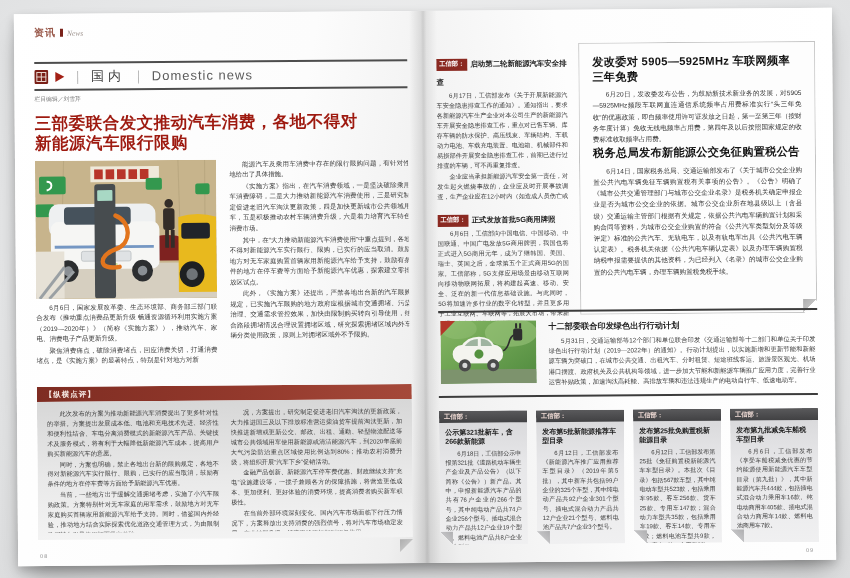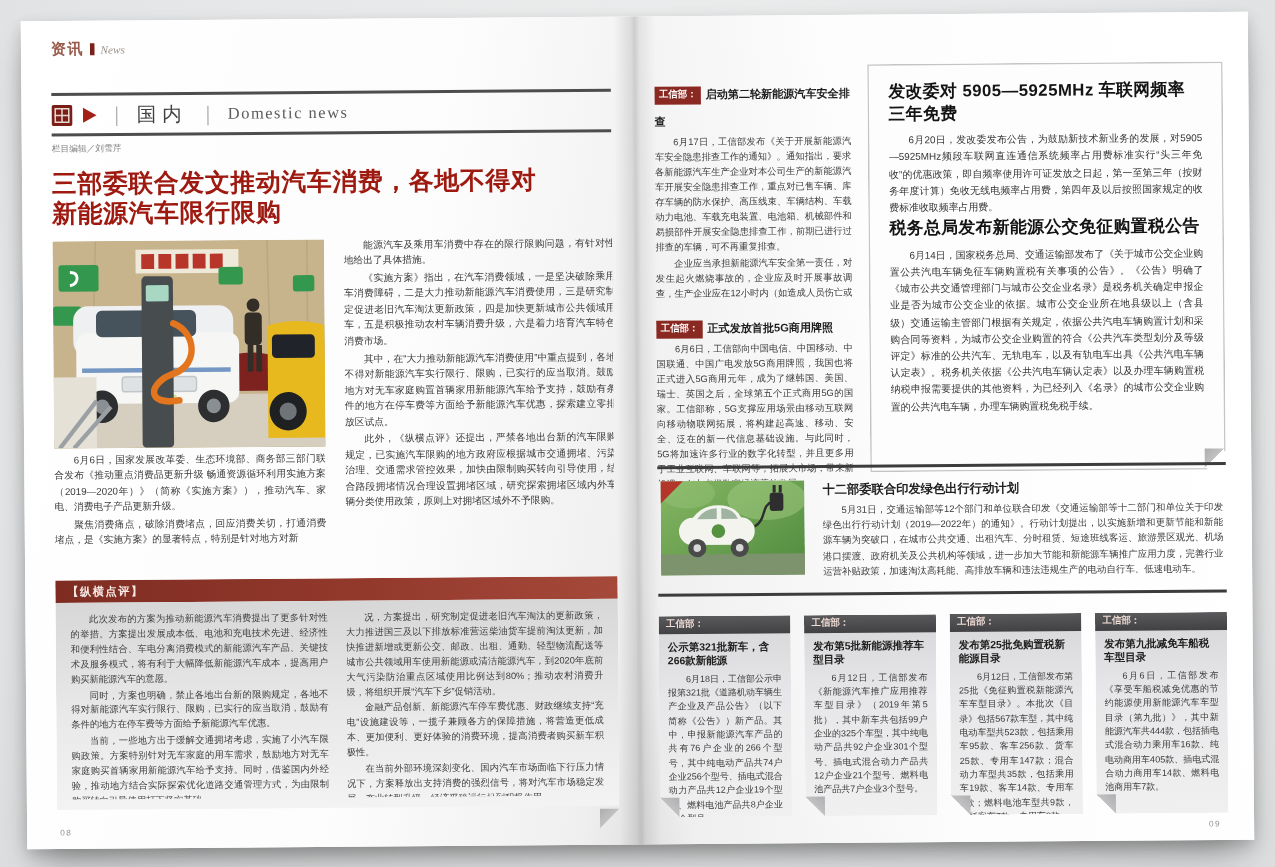--- a/index.html
+++ b/index.html
@@ -17,21 +17,21 @@
   .kicker{display:flex;align-items:center;gap:4px;height:10px;margin-bottom:24px;}
   .kicker .kz{font-size:10px;font-weight:bold;color:#9a5a4c;letter-spacing:1px;}
   .kicker .kbar{width:3px;height:8px;background:#7a221a;}
   .kicker .ke{font-size:7.5px;font-style:italic;font-family:"Liberation Serif","DejaVu Serif",serif;color:#9b908b;}
   .rule{height:2px;background:#4d4d4d;}
   .secrow{display:flex;align-items:center;height:25px;gap:7px;}
   .seal{width:14px;height:14px;display:block;}
   .arrow{width:0;height:0;border-top:5px solid transparent;border-bottom:5px solid transparent;border-left:9px solid #a32016;}
   .sep{color:#aaa;font-size:13px;font-weight:300;}
   .sec-zh{font-size:13px;color:#3f3f3f;letter-spacing:4px;}
-  .sec-en{font-size:11px;color:#5c5c5c;letter-spacing:1px;font-family:Liberation Serif, serif;}
+  .sec-en{font-size:13px;color:#5c5c5c;letter-spacing:1px;}
   .editor{font-size:5.8px;color:#7c7c7c;margin:4px 0 0 0;}
   .headline{margin:9px 0 7px 0;font-size:16.5px;font-weight:bold;color:#9e1a10;line-height:1.24;letter-spacing:0.5px;}
   .headline span{display:block;}
   .cols{display:flex;gap:13px;height:217px;overflow:hidden;}
   .col{width:181px;flex:0 0 181px;overflow:hidden;}
   .photo{width:181px;height:138px;margin-bottom:4px;background:#c7b48c;overflow:hidden;}
   .photo svg{display:block;width:100%;height:100%;}
   p.body{margin:0 0 1px 0;font-size:6.5px;line-height:1.62;color:#3a3a3a;text-align:justify;text-indent:2em;}
   .review{position:relative;margin-top:9px;width:375px;height:168px;box-sizing:border-box;
           clip-path:polygon(0 0,100% 0,100% calc(100% - 13px),calc(100% - 13px) 100%,0 100%);}
@@ -176,21 +176,21 @@
                 <path d="M84 56 C100 62 102 84 84 90 C66 96 64 112 88 108" fill="none" stroke="#e2751d" stroke-width="4.5" stroke-linecap="round"></path>
               </svg>
             </div>
             <p class="body">6月6日，国家发展改革委、生态环境部、商务部三部门联合发布《推动重点消费品更新升级 畅通资源循环利用实施方案（2019—2020年）》（简称《实施方案》），推动汽车、家电、消费电子产品更新升级。</p>
             <p class="body">聚焦消费痛点，破除消费堵点，回应消费关切，打通消费堵点，是《实施方案》的显著特点，特别是针对地方对新</p>
           </div>
           <div class="col">
             <p class="body">能源汽车及乘用车消费中存在的限行限购问题，有针对性地给出了具体措施。</p>
             <p class="body">《实施方案》指出，在汽车消费领域，一是坚决破除乘用车消费障碍，二是大力推动新能源汽车消费使用，三是研究制定促进老旧汽车淘汰更新政策，四是加快更新城市公共领域用车，五是积极推动农村车辆消费升级，六是着力培育汽车特色消费市场。</p>
             <p class="body">其中，在“大力推动新能源汽车消费使用”中重点提到，各地不得对新能源汽车实行限行、限购，已实行的应当取消。鼓励地方对无车家庭购置首辆家用新能源汽车给予支持，鼓励有条件的地方在停车费等方面给予新能源汽车优惠，探索建立零排放区试点。</p>
-            <p class="body">此外，《纵横点评》还提出，严禁各地出台新的汽车限购规定，已实施汽车限购的地方政府应根据城市交通拥堵、污染治理、交通需求管控效果，加快由限制购买转向引导使用，结合路段拥堵情况合理设置拥堵区域，研究探索拥堵区域内外车辆分类使用政策，原则上对拥堵区域外不予限购。</p>
+            <p class="body">此外，《实施方案》还提出，严禁各地出台新的汽车限购规定，已实施汽车限购的地方政府应根据城市交通拥堵、污染治理、交通需求管控效果，加快由限制购买转向引导使用，结合路段拥堵情况合理设置拥堵区域，研究探索拥堵区域内外车辆分类使用政策，原则上对拥堵区域外不予限购。</p>
           </div>
         </div>
 
         <div class="review">
           <div class="review-head">【纵横点评】</div>
           <div class="review-body">
             <div class="rcol">
               <p class="body">此次发布的方案为推动新能源汽车消费提出了更多针对性的举措。方案提出发展成本低、电池和充电技术先进、经济性和便利性结合、车电分离消费模式的新能源汽车产品、关键技术及服务模式，将有利于大幅降低新能源汽车成本，提高用户购买新能源汽车的意愿。</p>
               <p class="body">同时，方案也明确，禁止各地出台新的限购规定，各地不得对新能源汽车实行限行、限购，已实行的应当取消，鼓励有条件的地方在停车费等方面给予新能源汽车优惠。</p>
               <p class="body">当前，一些地方出于缓解交通拥堵考虑，实施了小汽车限购政策。方案特别针对无车家庭的用车需求，鼓励地方对无车家庭购买首辆家用新能源汽车给予支持。同时，借鉴国内外经验，推动地方结合实际探索优化道路交通管理方式，为由限制购买转向引导使用打下坚实基础。</p>

